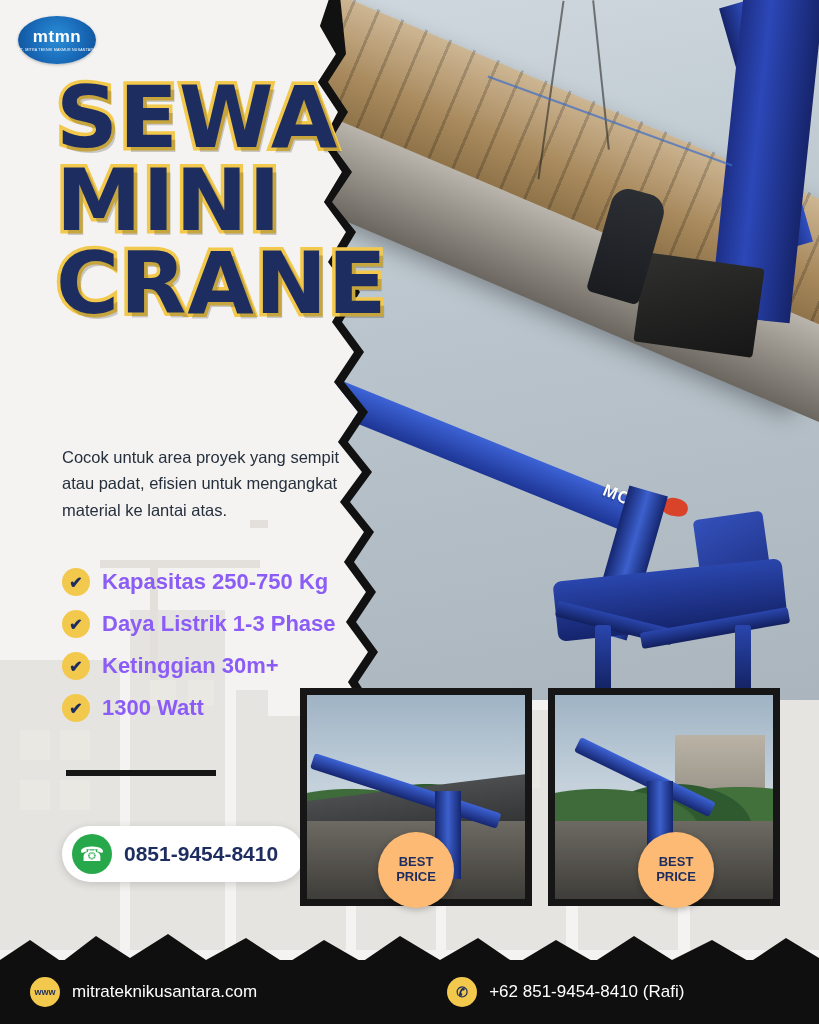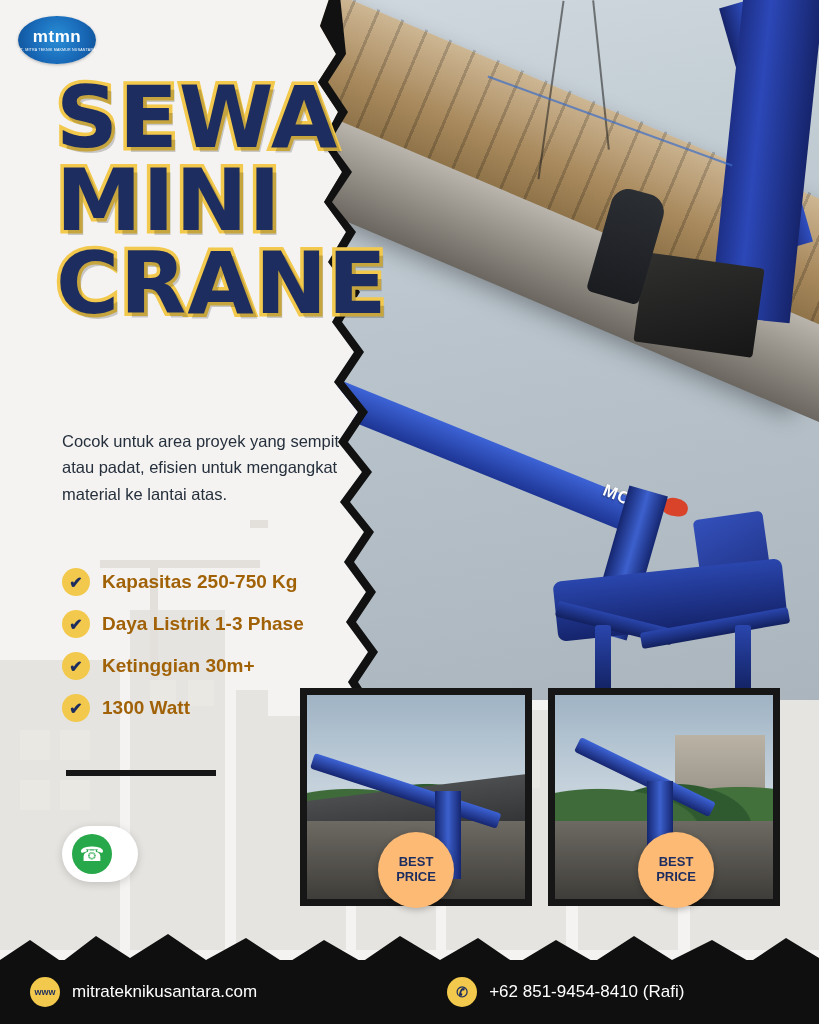--- a/index.html
+++ b/index.html
@@ -180,40 +180,40 @@
     color: #1d2d5f;
     -webkit-text-stroke: 7px #f2c94c;
     paint-order: stroke fill;
     text-shadow: 4px 5px 0 rgba(0,0,0,.18);
   }
   .hl-line.l2 { margin-top: 4px; }
   .hl-line.l3 { margin-top: 4px; }
 
   
   .desc {
-    position: absolute; left: 62px; top: 428px; width: 300px; z-index: 6;
+    position: absolute; left: 62px; top: 444px; width: 300px; z-index: 6;
     color: #26303d; font-size: 16.5px; line-height: 1.6;
   }
 
   
   .features {
     position: absolute; left: 62px; top: 568px; z-index: 6;
   }
   .feat {
     display: flex; align-items: center; gap: 12px; margin-bottom: 14px;
   }
   .feat-check {
     width: 28px; height: 28px; border-radius: 50%;
     background: #f2c94c; color: #1d2d5f;
     display: flex; align-items: center; justify-content: center;
     font-size: 16px; font-weight: bold;
     flex: 0 0 auto;
   }
   .feat-text {
-    font-size: 19px; font-weight: bold; color: #a16207;
+    font-size: 22px; font-weight: bold; color: #8b5cf6;
   }
 
   
   .rule {
     position: absolute; left: 66px; top: 770px; width: 150px; height: 6px;
     background: #161616; z-index: 6;
   }
   .cta-title {
     position: absolute; left: 66px; top: 788px; z-index: 6;
     font-size: 21px; font-weight: bold; color: #1d2d5f;
@@ -402,20 +402,21 @@
     </div>
     <div class="feat">
       <span class="feat-check">✔</span>
       <span class="feat-text">1300 Watt</span>
     </div>
   </div>
 
   <div class="rule"></div>
   <div class="phone-pill">
     <span class="phone-ico">☎</span>
+    <span class="phone-num">0851-9454-8410</span>
   </div>
 
   <div class="thumb thumb-1">
     <div class="t-sky"></div>
     <div class="t-trees"></div>
     <div class="t-roof"></div>
     <div class="t-ground"></div>
     <div class="t-boom"></div>
     <div class="t-mast"></div>
   </div>

